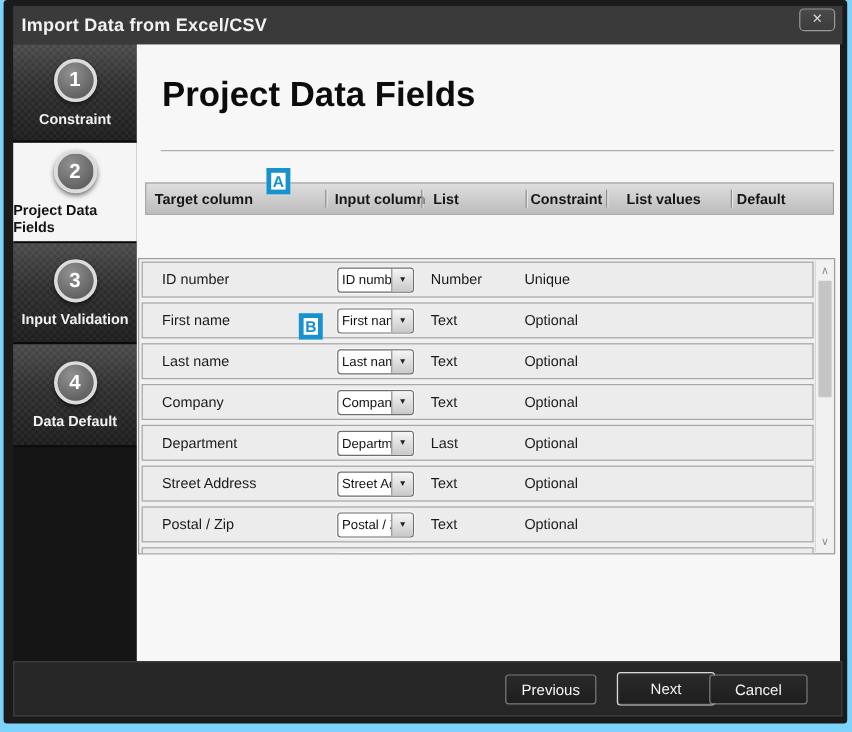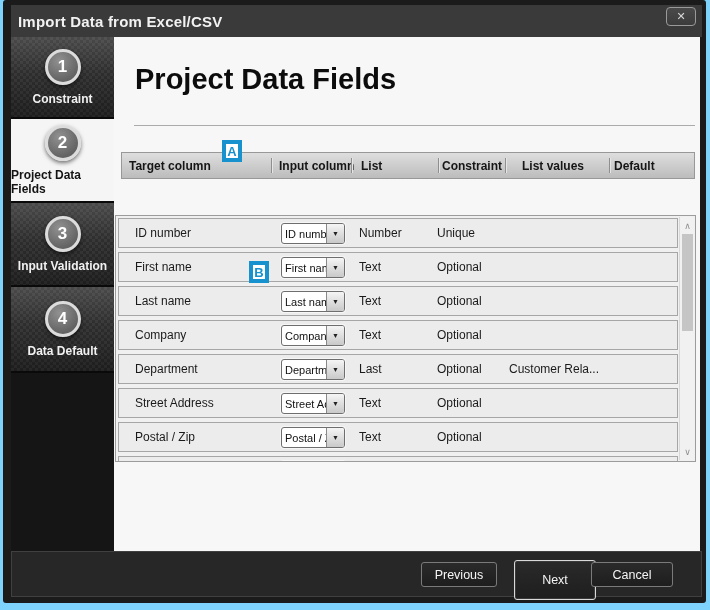--- a/index.html
+++ b/index.html
@@ -93,21 +93,21 @@
   .prompt-dd { width:76px; height:23px; }
   .prompt-dd .dd-value { font-size:11.5px; }
 
   
   .footer { position:absolute; left:8px; top:551px; width:691px; height:46px;
             background:#272727; border:1px solid #404040; }
   .btn { position:absolute; background:linear-gradient(#2a2a2a,#1e1e1e); border:1px solid #7a7a7a;
          border-radius:3px; color:#f5f5f5; font-size:12.5px; display:flex; align-items:center;
          justify-content:center; }
   .btn-previous { left:409px; top:10px; width:76px; height:25px; }
-  .btn-next { left:502px; top:8px; width:82px; height:40px; border:1px solid #d9d9d9;
+  .btn-next { left:502px; top:8px; width:82px; height:28px; border:1px solid #d9d9d9;
               box-shadow:0 0 0 1px #3a3a3a inset;text-align:right; }
   .btn-cancel { left:579px; top:10px; width:82px; height:25px; }
 </style>
 </head>
 <body>
 
 <div class="screen">
   <div class="window">
 
     <div class="titlebar">
@@ -211,21 +211,20 @@
         <div class="trow" style="top:138px">
           <span class="cell cell-target">Department</span>
           <div class="dropdown row-dd">
             <span class="dd-value">Department</span>
             <span class="dd-btn">
                 <span>▼</span>
               </span>
           </div>
           <span class="cell cell-type">Last</span>
           <span class="cell cell-constraint">Optional</span>
-          <span class="cell cell-list">Customer Rela...</span>
         </div>
 
         <div class="trow" style="top:172px">
           <span class="cell cell-target">Street Address</span>
           <div class="dropdown row-dd">
             <span class="dd-value">Street Address</span>
             <span class="dd-btn">
                 <span>▼</span>
               </span>
           </div>

